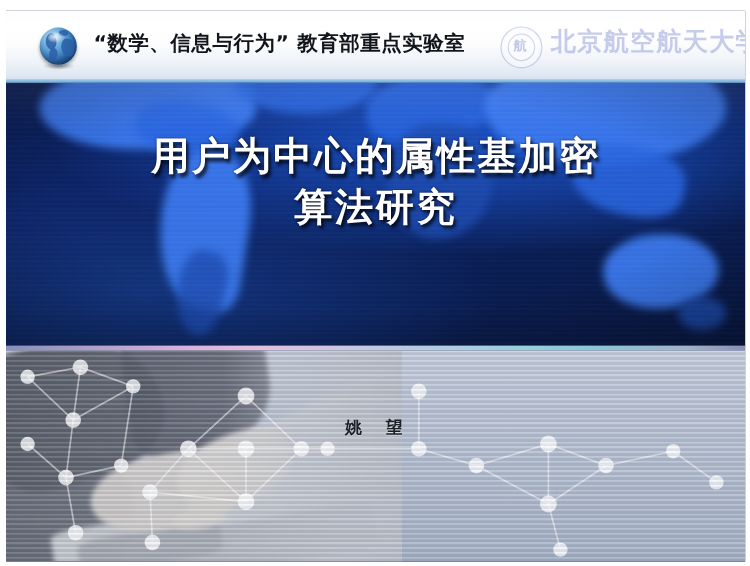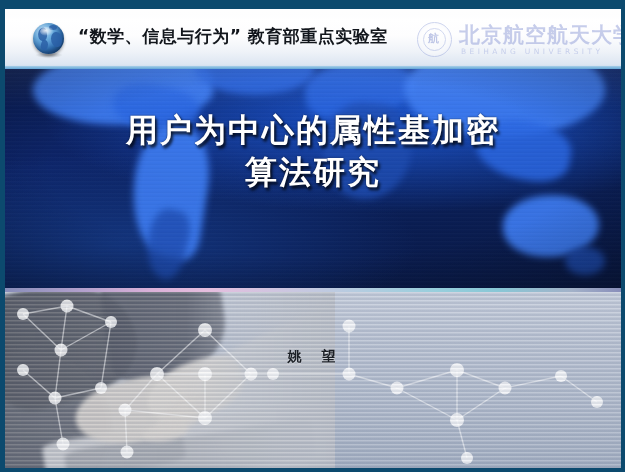--- a/index.html
+++ b/index.html
@@ -4,21 +4,21 @@
 <title>Presentation Title Slide</title>
 <style>
   html,body{margin:0;padding:0;background:#000;}
   body{
     width:625px;height:472px;overflow:hidden;
     font-family:"DejaVu Sans","Liberation Sans",sans-serif;
   }
 
   
   #slide-frame{
-    position:relative;width:625px;height:472px;background:#0c4a6e;
+    position:relative;width:625px;height:472px;background:#ffffff;
   }
   
   #slide{
     position:absolute;left:5px;top:9px;width:616px;height:459px;
     overflow:hidden;background:#0b1a4a;
   }
 
   
   #header-bar{
     position:absolute;left:0;top:0;width:616px;height:60px;
@@ -229,21 +229,20 @@
       </div>
 
       <div id="lab-title">“数学、信息与行为” 教育部重点实验室</div>
 
       <div id="univ-logo">
         <div id="univ-seal">
           <div class="inner"></div>
           <div class="mark">航</div>
         </div>
         <div id="univ-name-cn">北京航空航天大学</div>
-        <div id="univ-name-en">BEIHANG UNIVERSITY</div>
       </div>
 
       <div id="header-underline"></div>
     </div>
 
     <div id="hero">
 
       <div class="cont bright" style="left:28px;top:-18px;width:180px;height:74px;border-radius:44% 56% 38% 62%;transform:rotate(-6deg);"></div>
       <div class="cont" style="left:108px;top:16px;width:86px;height:46px;border-radius:50% 40% 60% 45%;transform:rotate(12deg);"></div>
 

